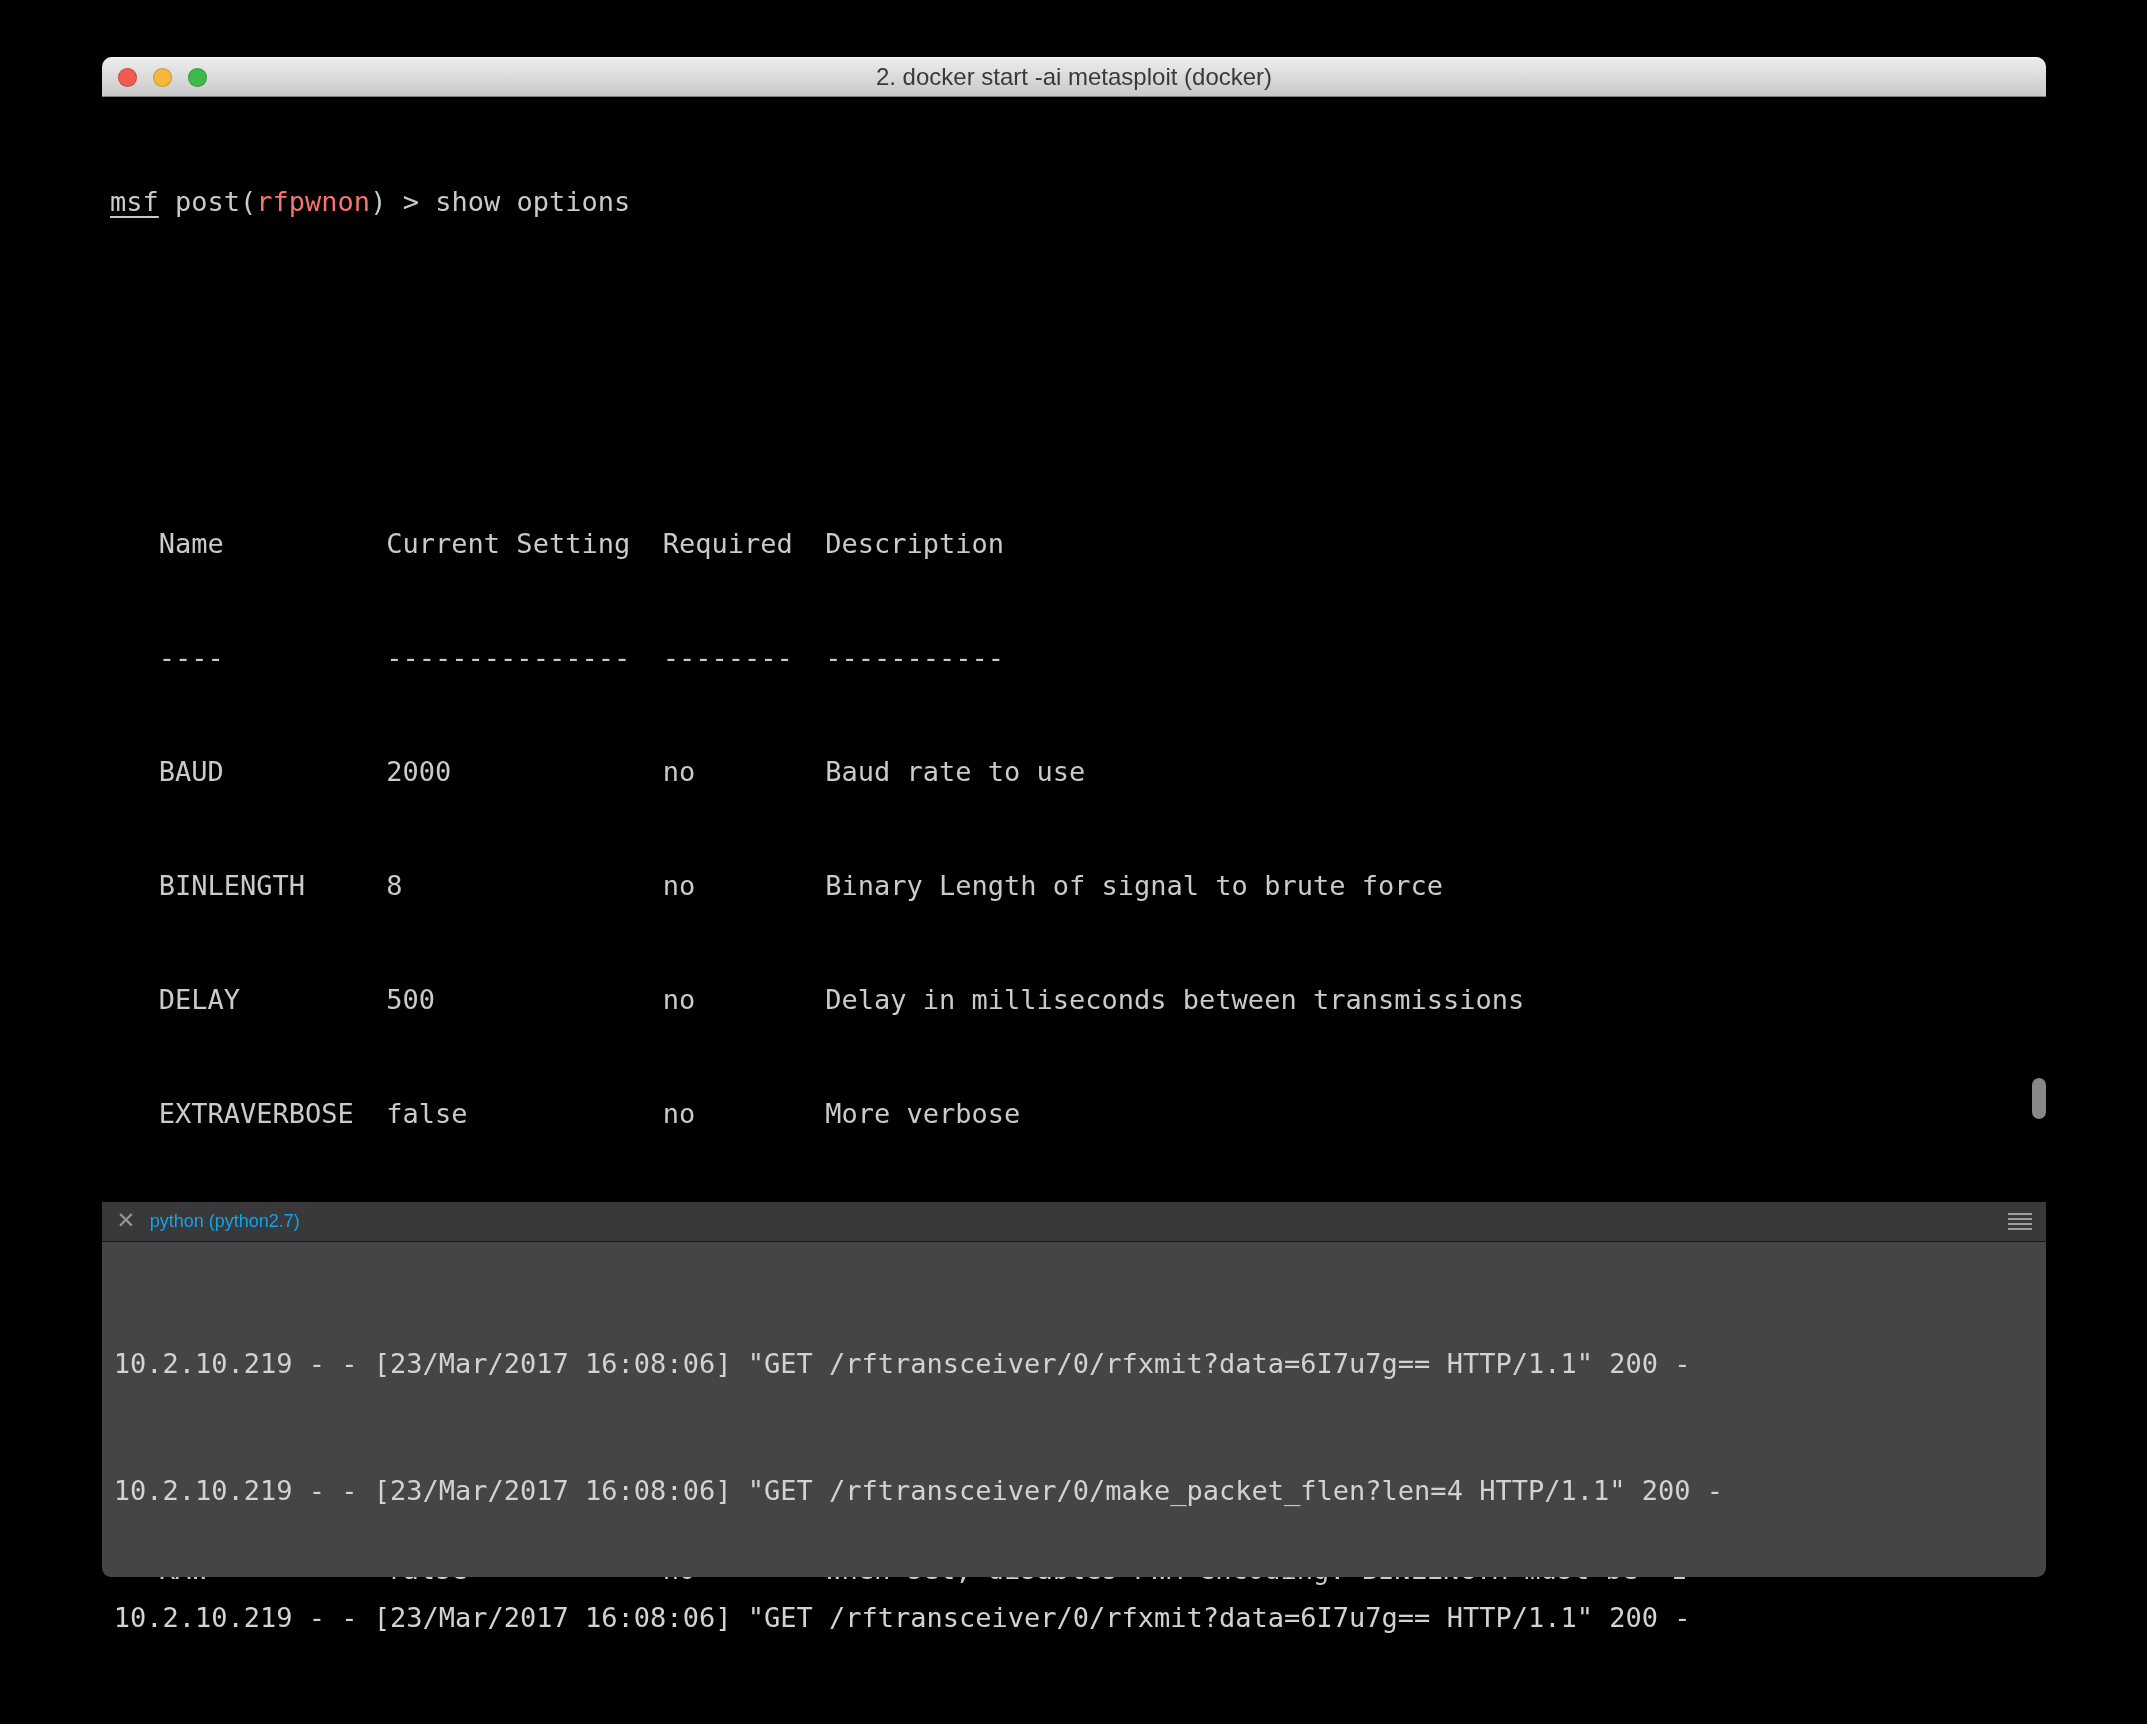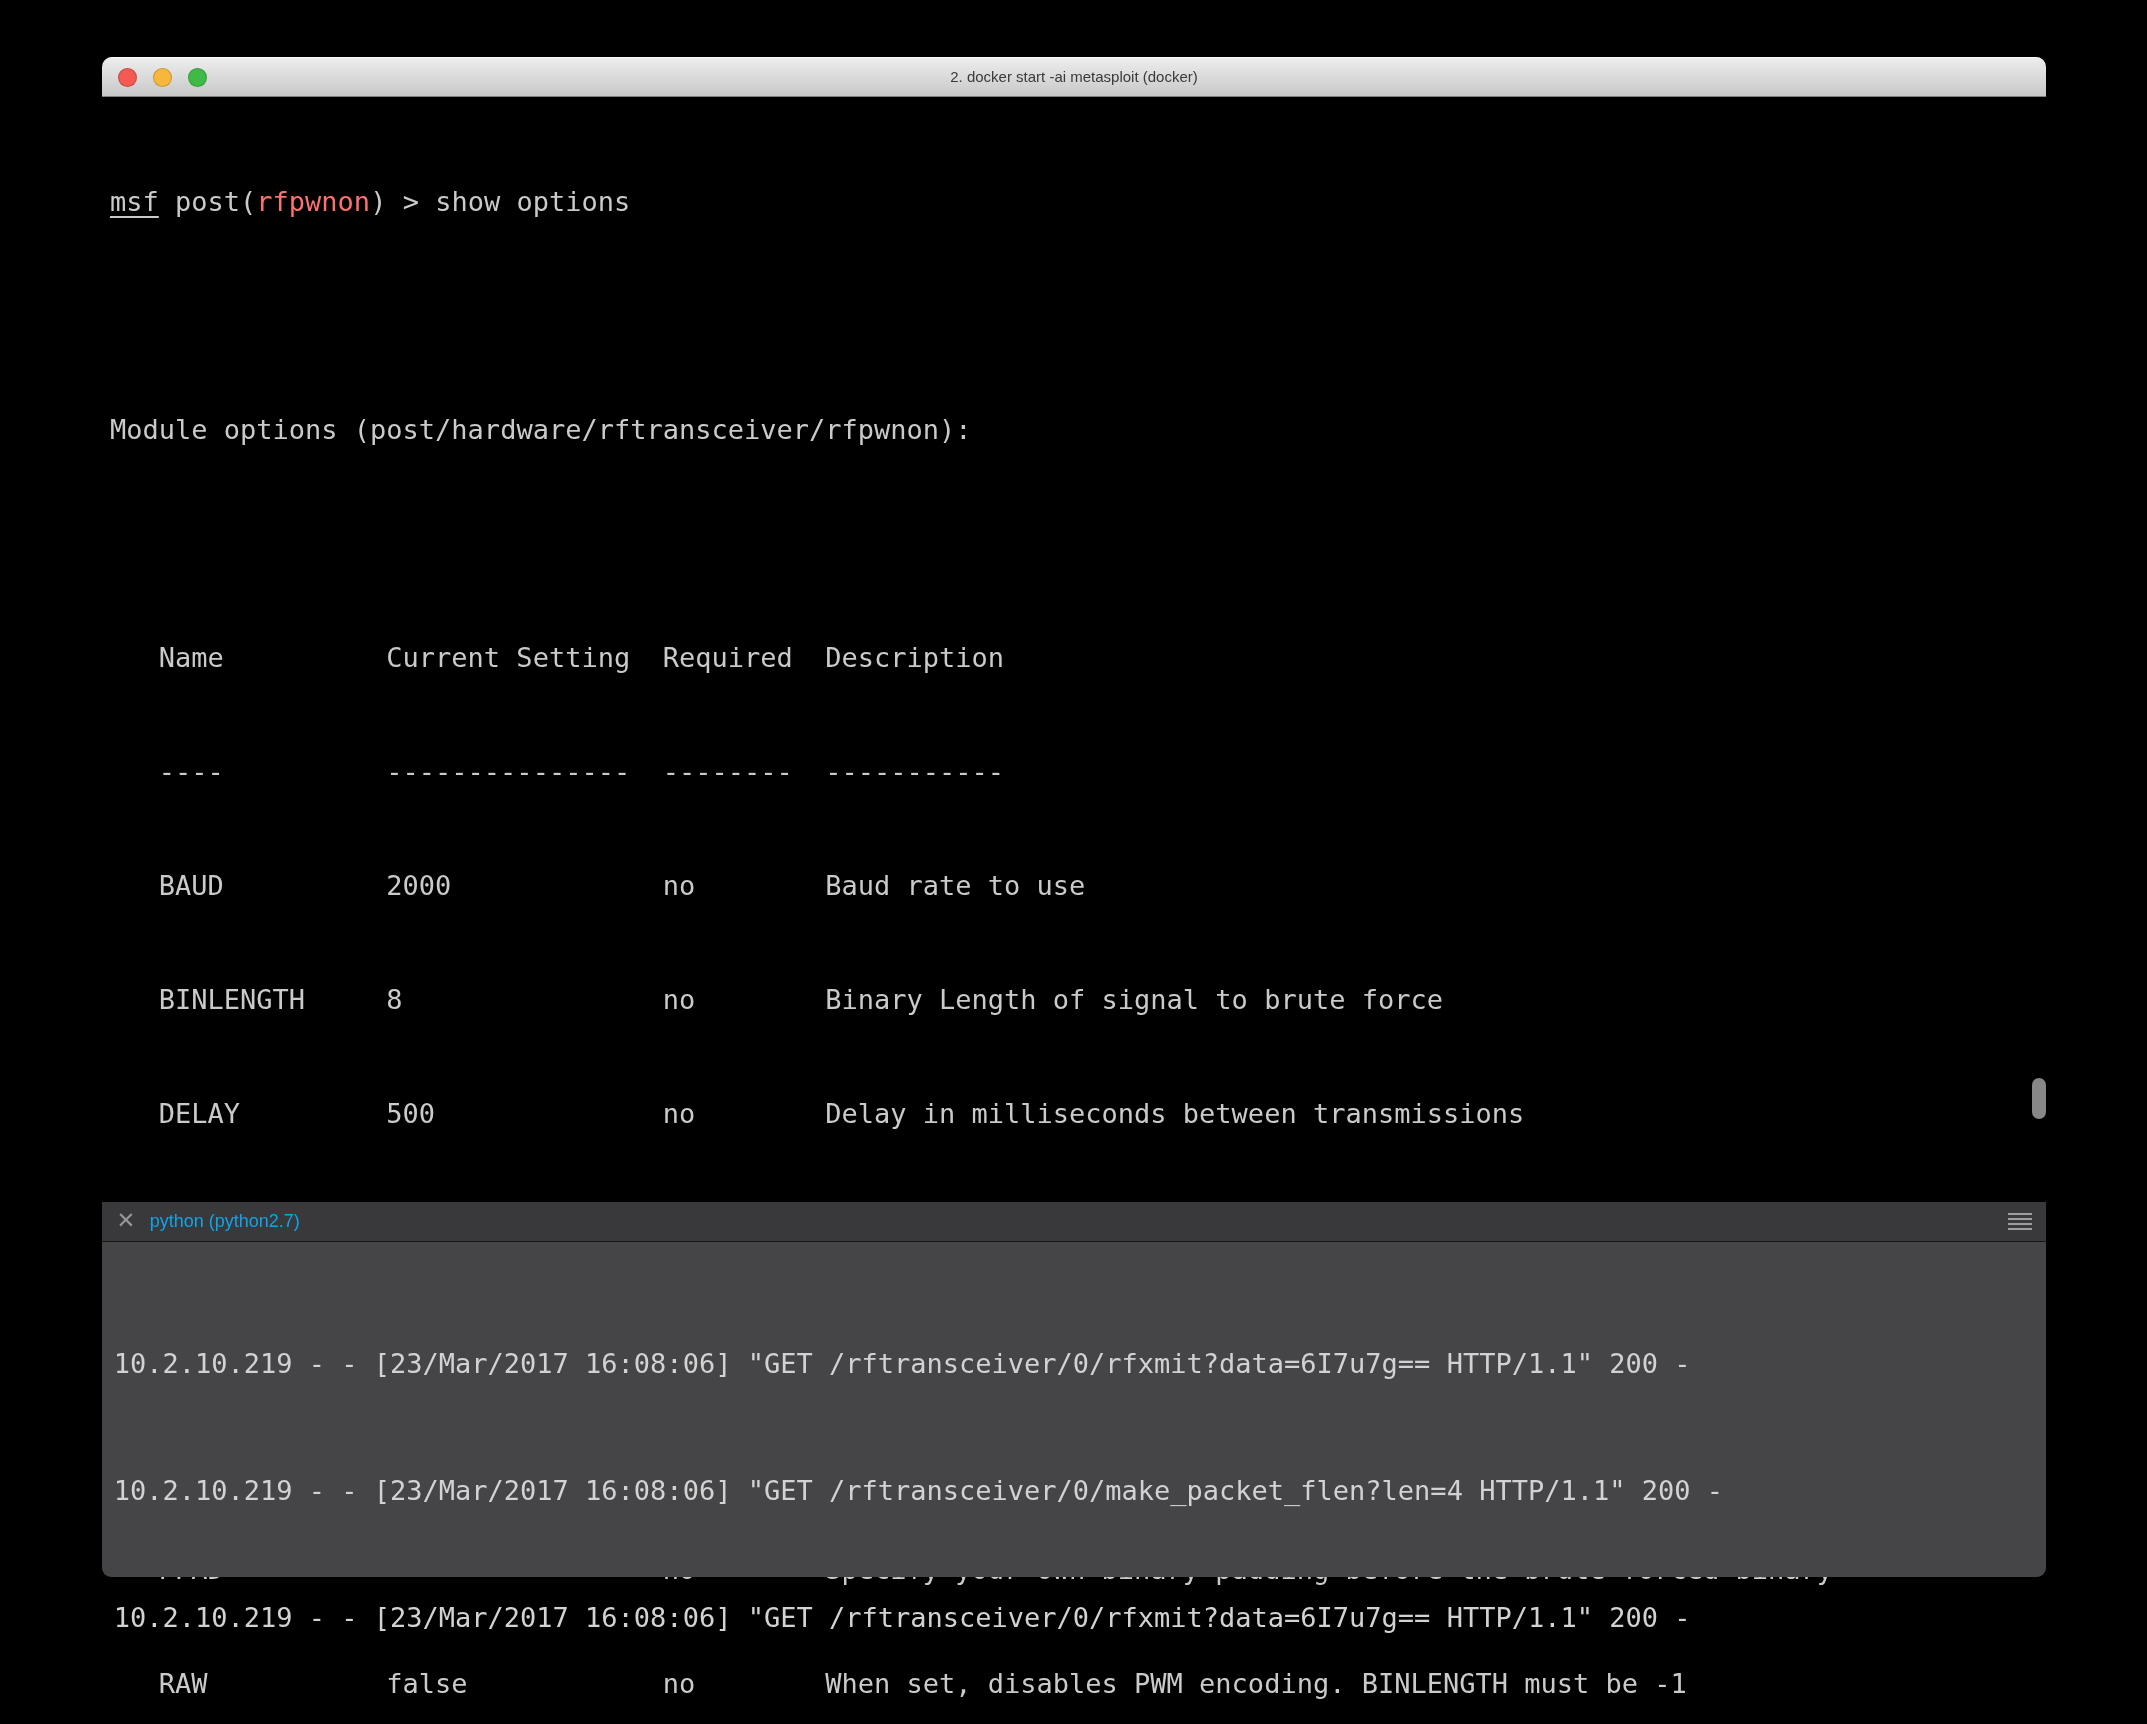--- a/index.html
+++ b/index.html
@@ -16,21 +16,21 @@
     border-bottom:0.9px solid #7f7f7f;
     box-shadow:inset 0 0.9px 0 rgba(255,255,255,.6);
   }
   .lights { position:absolute; left:16px; top:0; height:40px; display:flex; align-items:center; gap:16px; }
   .light { width:19px; height:19px; border-radius:50%; display:inline-block; border:0.9px solid rgba(0,0,0,.18); }
   .light.red    { background:#f25a52; }
   .light.yellow { background:#f6b73c; }
   .light.green  { background:#3fba47; }
   .title {
     position:absolute; inset:0; display:flex; align-items:center; justify-content:center;
-    font-size:15px; color:#3a3a3a;
+    font-size:24px; color:#3a3a3a;
   }
 
   
   .term {
     position:absolute; left:8px; top:50px; width:1926px;
     font-family:"DejaVu Sans Mono", monospace;
     font-size:27px; line-height:38px;
     color:#cacaca; white-space:pre;
   }
   .line { height:38px; }
@@ -77,21 +77,20 @@
       <span class="light red"></span>
       <span class="light yellow"></span>
       <span class="light green"></span>
     </div>
     <div class="title">2. docker start -ai metasploit (docker)</div>
   </div>
 
   <div class="term">
     <div class="line"><span class="msf">msf</span><span> post(</span><span class="red">rfpwnon</span><span>) &gt; </span><span>show options</span></div>
     <div class="line"></div>
-    <div class="line">Module options (post/hardware/rftransceiver/rfpwnon):</div>
     <div class="line"></div>
     <div class="line row">
       <span class="c0">Name</span>
       <span class="c1">Current Setting</span>
       <span class="c2">Required</span>
       <span class="c3">Description</span>
     </div>
     <div class="line row">
       <span class="c0">----</span>
       <span class="c1">---------------</span>

